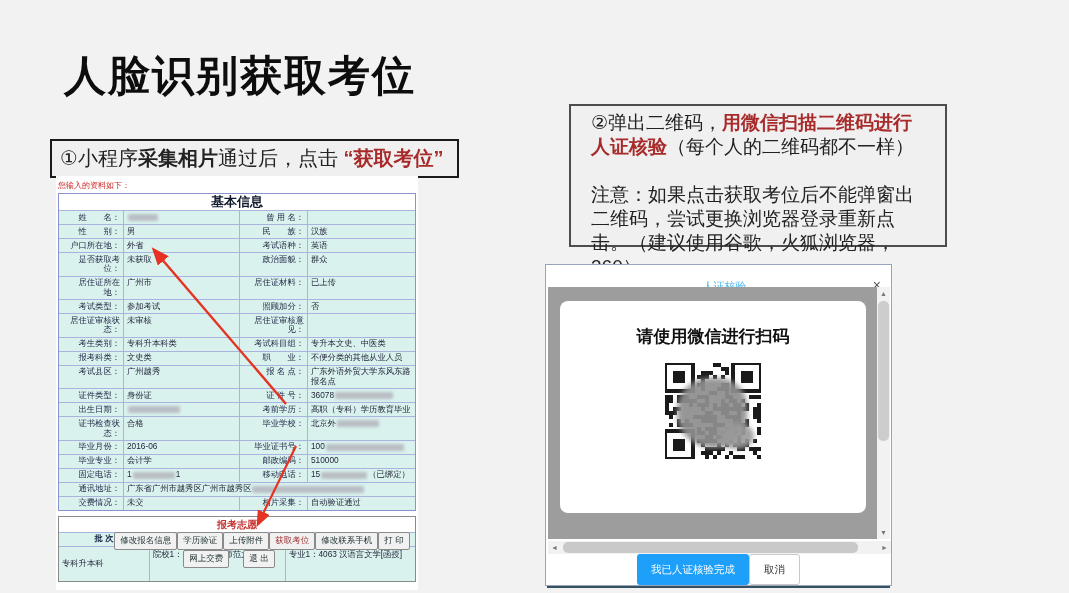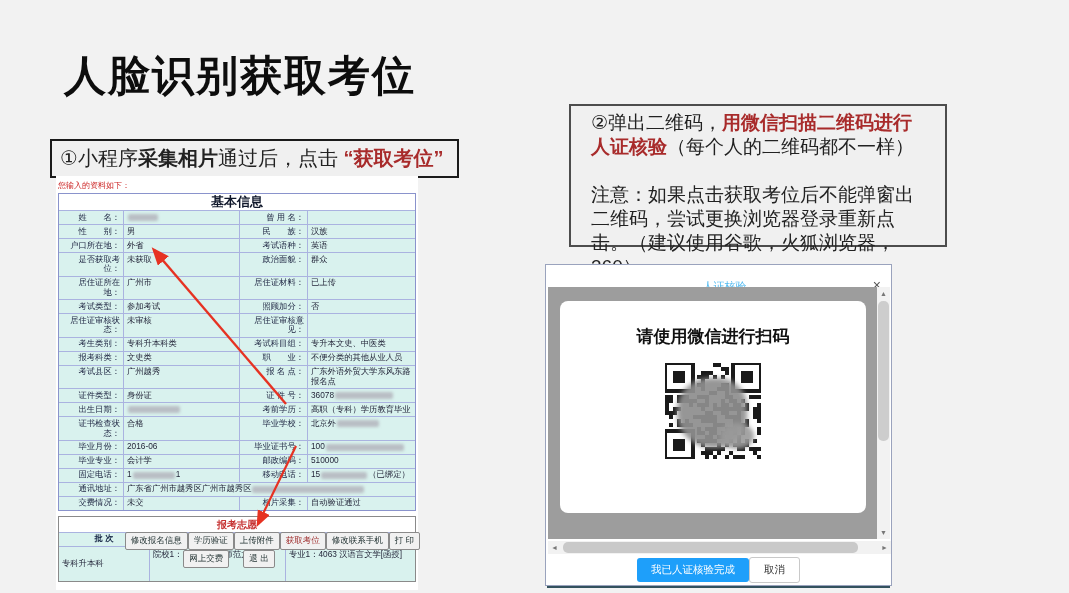--- a/index.html
+++ b/index.html
@@ -29,21 +29,21 @@
         filter:blur(1.5px);margin:0 1px;}
   
   .vol-table{margin:5px 2px 0 2px;border:1px solid #8a8a8a;background:#fff;}
   .vol-title{color:#c63333;font-weight:bold;font-size:10px;text-align:center;height:15px;line-height:15px;}
   .vol-head{display:grid;grid-template-columns:90px 136px 1fr;border-top:1px solid #aab3e0;}
   .vol-head .bi-cell{font-weight:bold;text-align:center;color:#102040;}
   .vol-body{display:grid;grid-template-columns:90px 136px 1fr;grid-template-rows:22px 12px;border-top:1px solid #aab3e0;}
   .vol-cell{background:#d9f2ee;font-size:8.3px;padding:2px 3px;border-left:1px solid #aab3e0;color:#24263a;}
   .vol-batch{grid-row:1/3;border-left:none;display:flex;align-items:center;}
   
-  .fbtn-row1{left:48px;top:532px;width:372px;display:flex;justify-content:flex-end;}
+  .fbtn-row1{left:76px;top:532px;width:372px;display:flex;justify-content:center;}
   .fbtn-row2{left:48px;top:550px;width:362px;display:flex;justify-content:center;gap:14px;}
   .fbtn{background:#f1f1f1;border:1px solid #8a8a8a;border-radius:2px;font-size:8.5px;color:#233;
         padding:2px 5px;white-space:nowrap;font-family:inherit;}
   .fbtn.hot{color:#a03030;}
 
   
   .arrow-layer{left:0;top:0;width:1069px;height:593px;pointer-events:none;}
 
   
   .dialog{left:545px;top:264px;width:347px;height:322px;background:#fff;border:1px solid #9aa3bd;
@@ -61,21 +61,21 @@
            border-radius:50%;filter:blur(2px);}
   
   .vsb{position:absolute;right:1px;top:22px;width:13px;height:252px;background:#f2f2f2;}
   .vsb .sb-arrow{position:absolute;left:0;width:13px;height:13px;font-size:7px;color:#777;text-align:center;line-height:13px;}
   .vsb-thumb{position:absolute;left:1px;top:14px;width:11px;height:140px;background:#cdcdcd;border-radius:5px;}
   .hsb{position:absolute;left:2px;top:276px;width:343px;height:13px;background:#f2f2f2;}
   .hsb .sb-arrow{position:absolute;top:0;width:13px;height:13px;font-size:7px;color:#777;text-align:center;line-height:13px;}
   .hsb-thumb{position:absolute;left:15px;top:1px;width:295px;height:11px;background:#c9c9c9;border-radius:5px;}
   
   .dlg-footer{position:absolute;left:0;right:0;top:289px;height:31px;background:#fff;
-              display:flex;align-items:center;justify-content:center;}
+              display:flex;justify-content:center;}
   .btn-blue{background:#1e9ffa;color:#fff;border:none;border-radius:3px;font-size:10.5px;
             padding:5px 14px;font-family:inherit;}
   .btn-plain{background:#fff;color:#333;border:1px solid #c9c9c9;border-radius:3px;font-size:10.5px;
              padding:5px 14px;font-family:inherit;}
   .under-line{left:547px;top:586px;width:343px;height:2px;background:#33515e;}
 </style>
 </head>
 <body>
 
 <div class="abs main-title">人脸识别获取考位</div>

